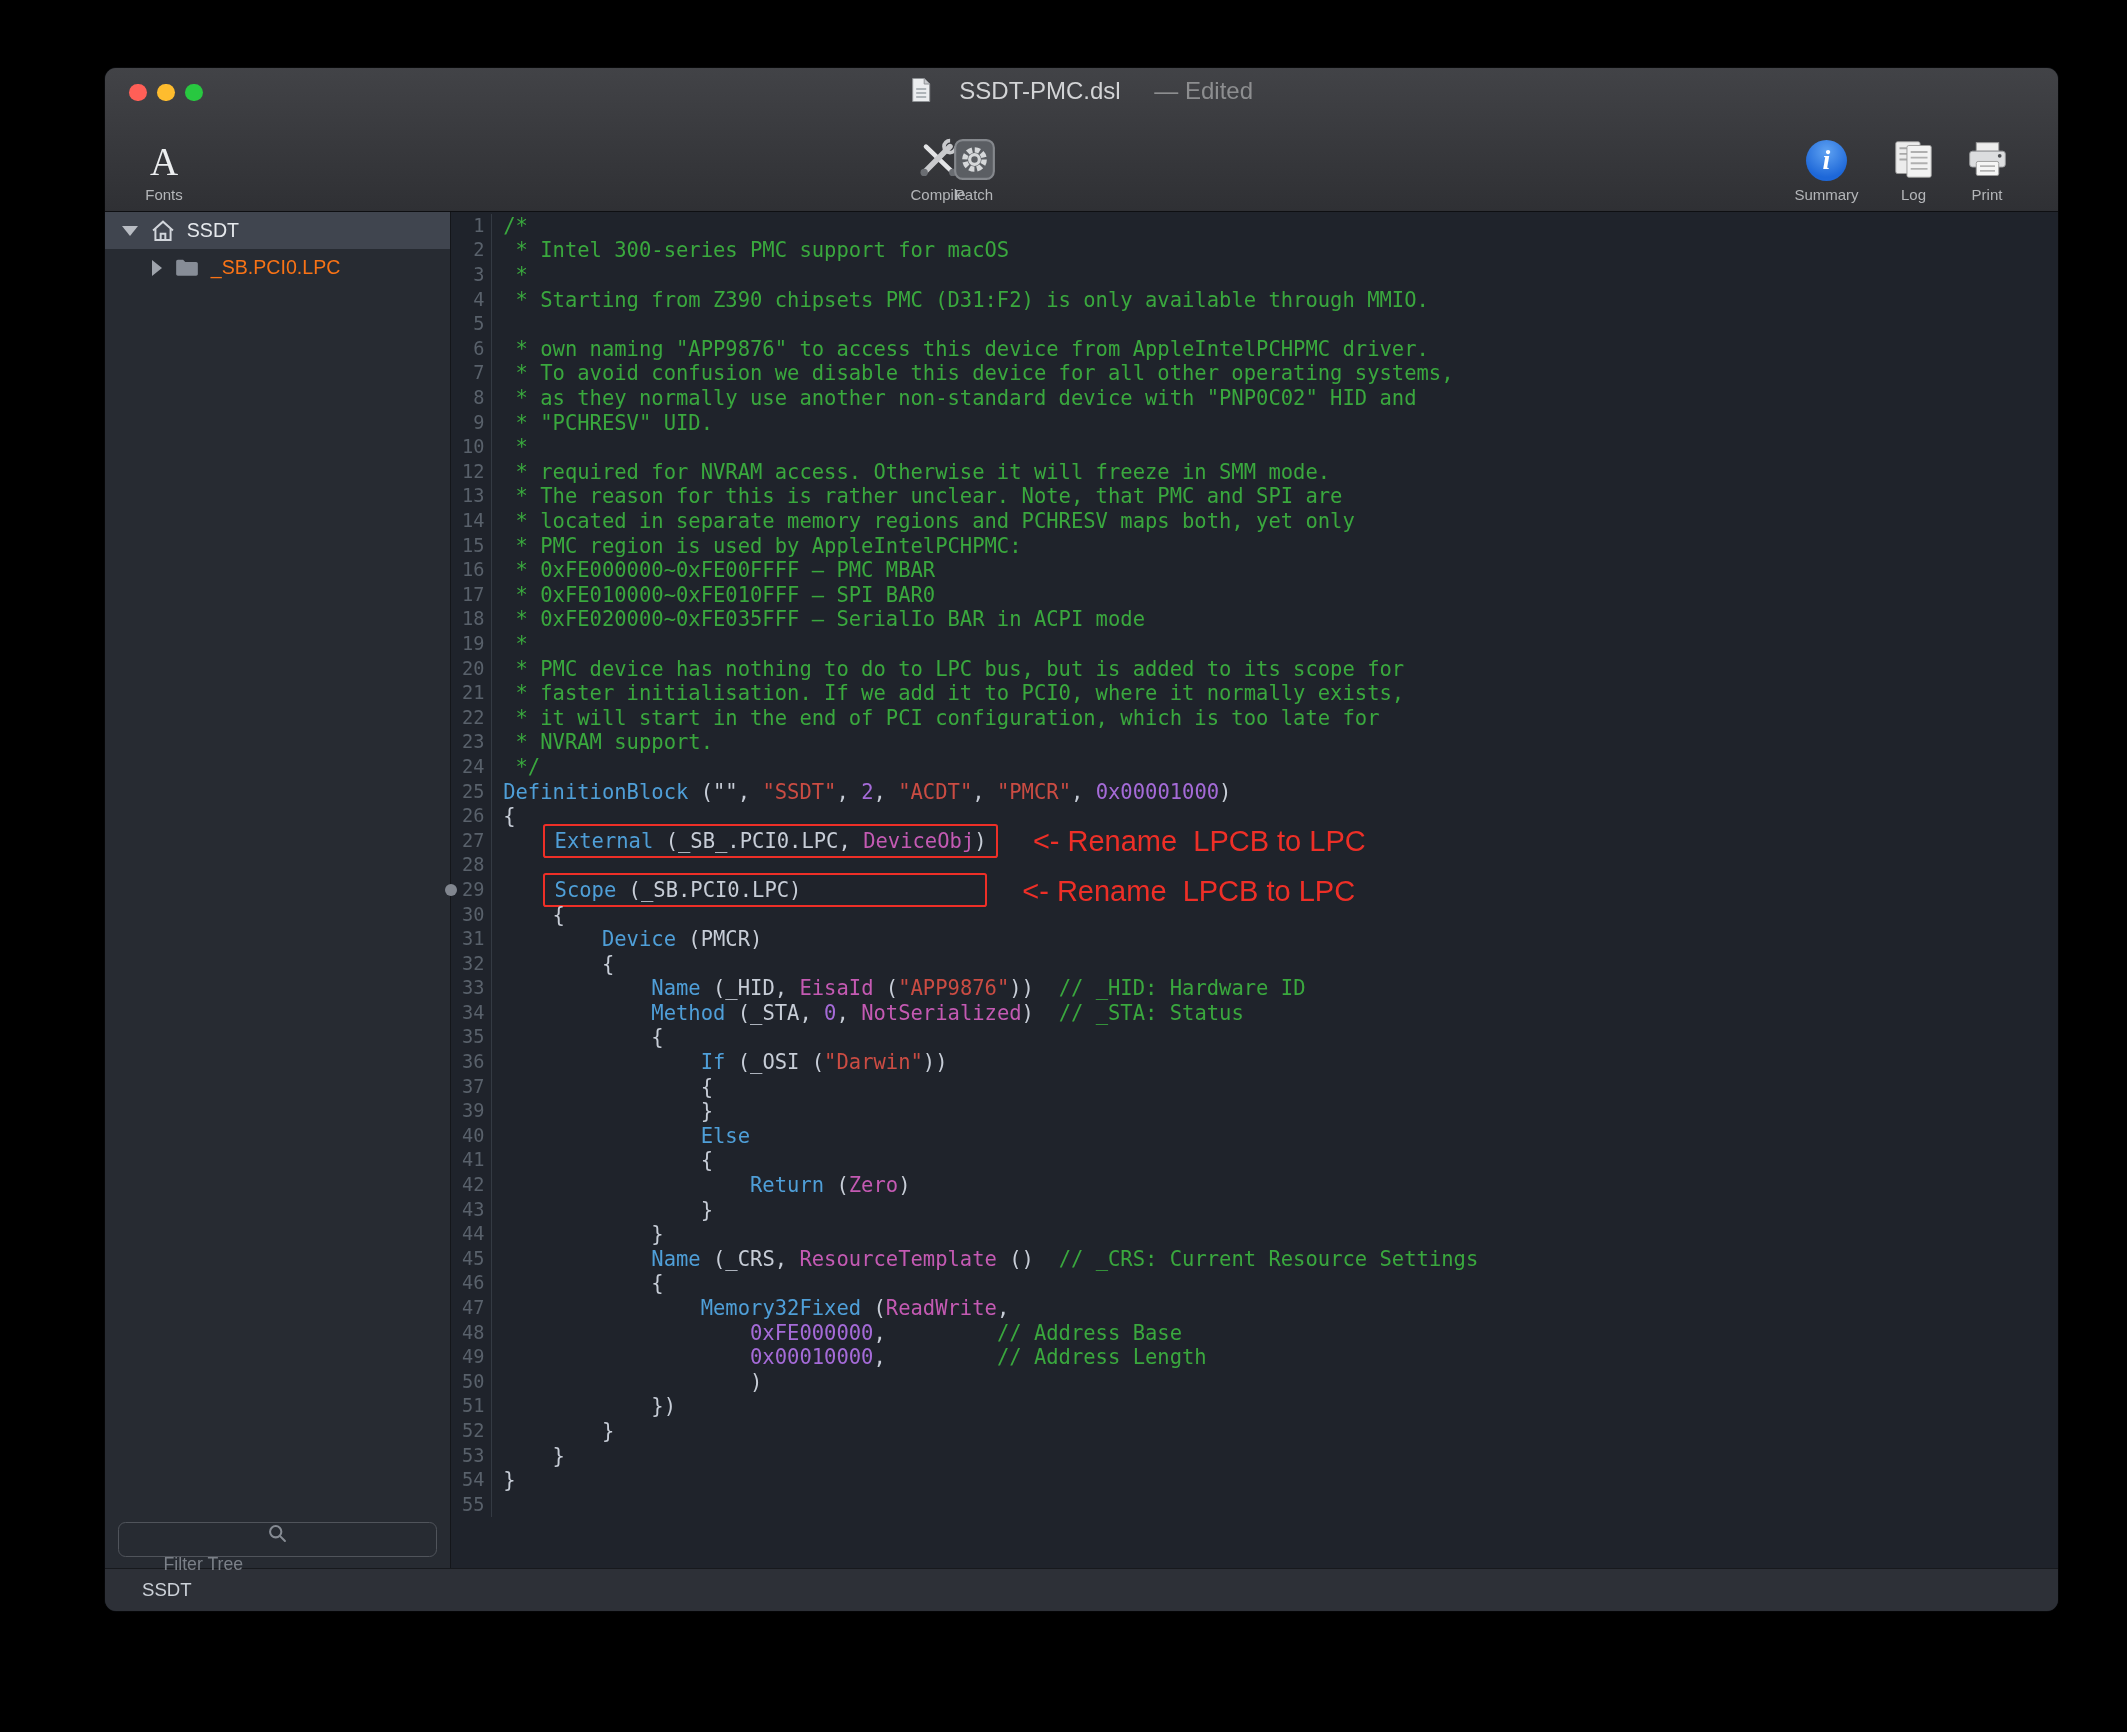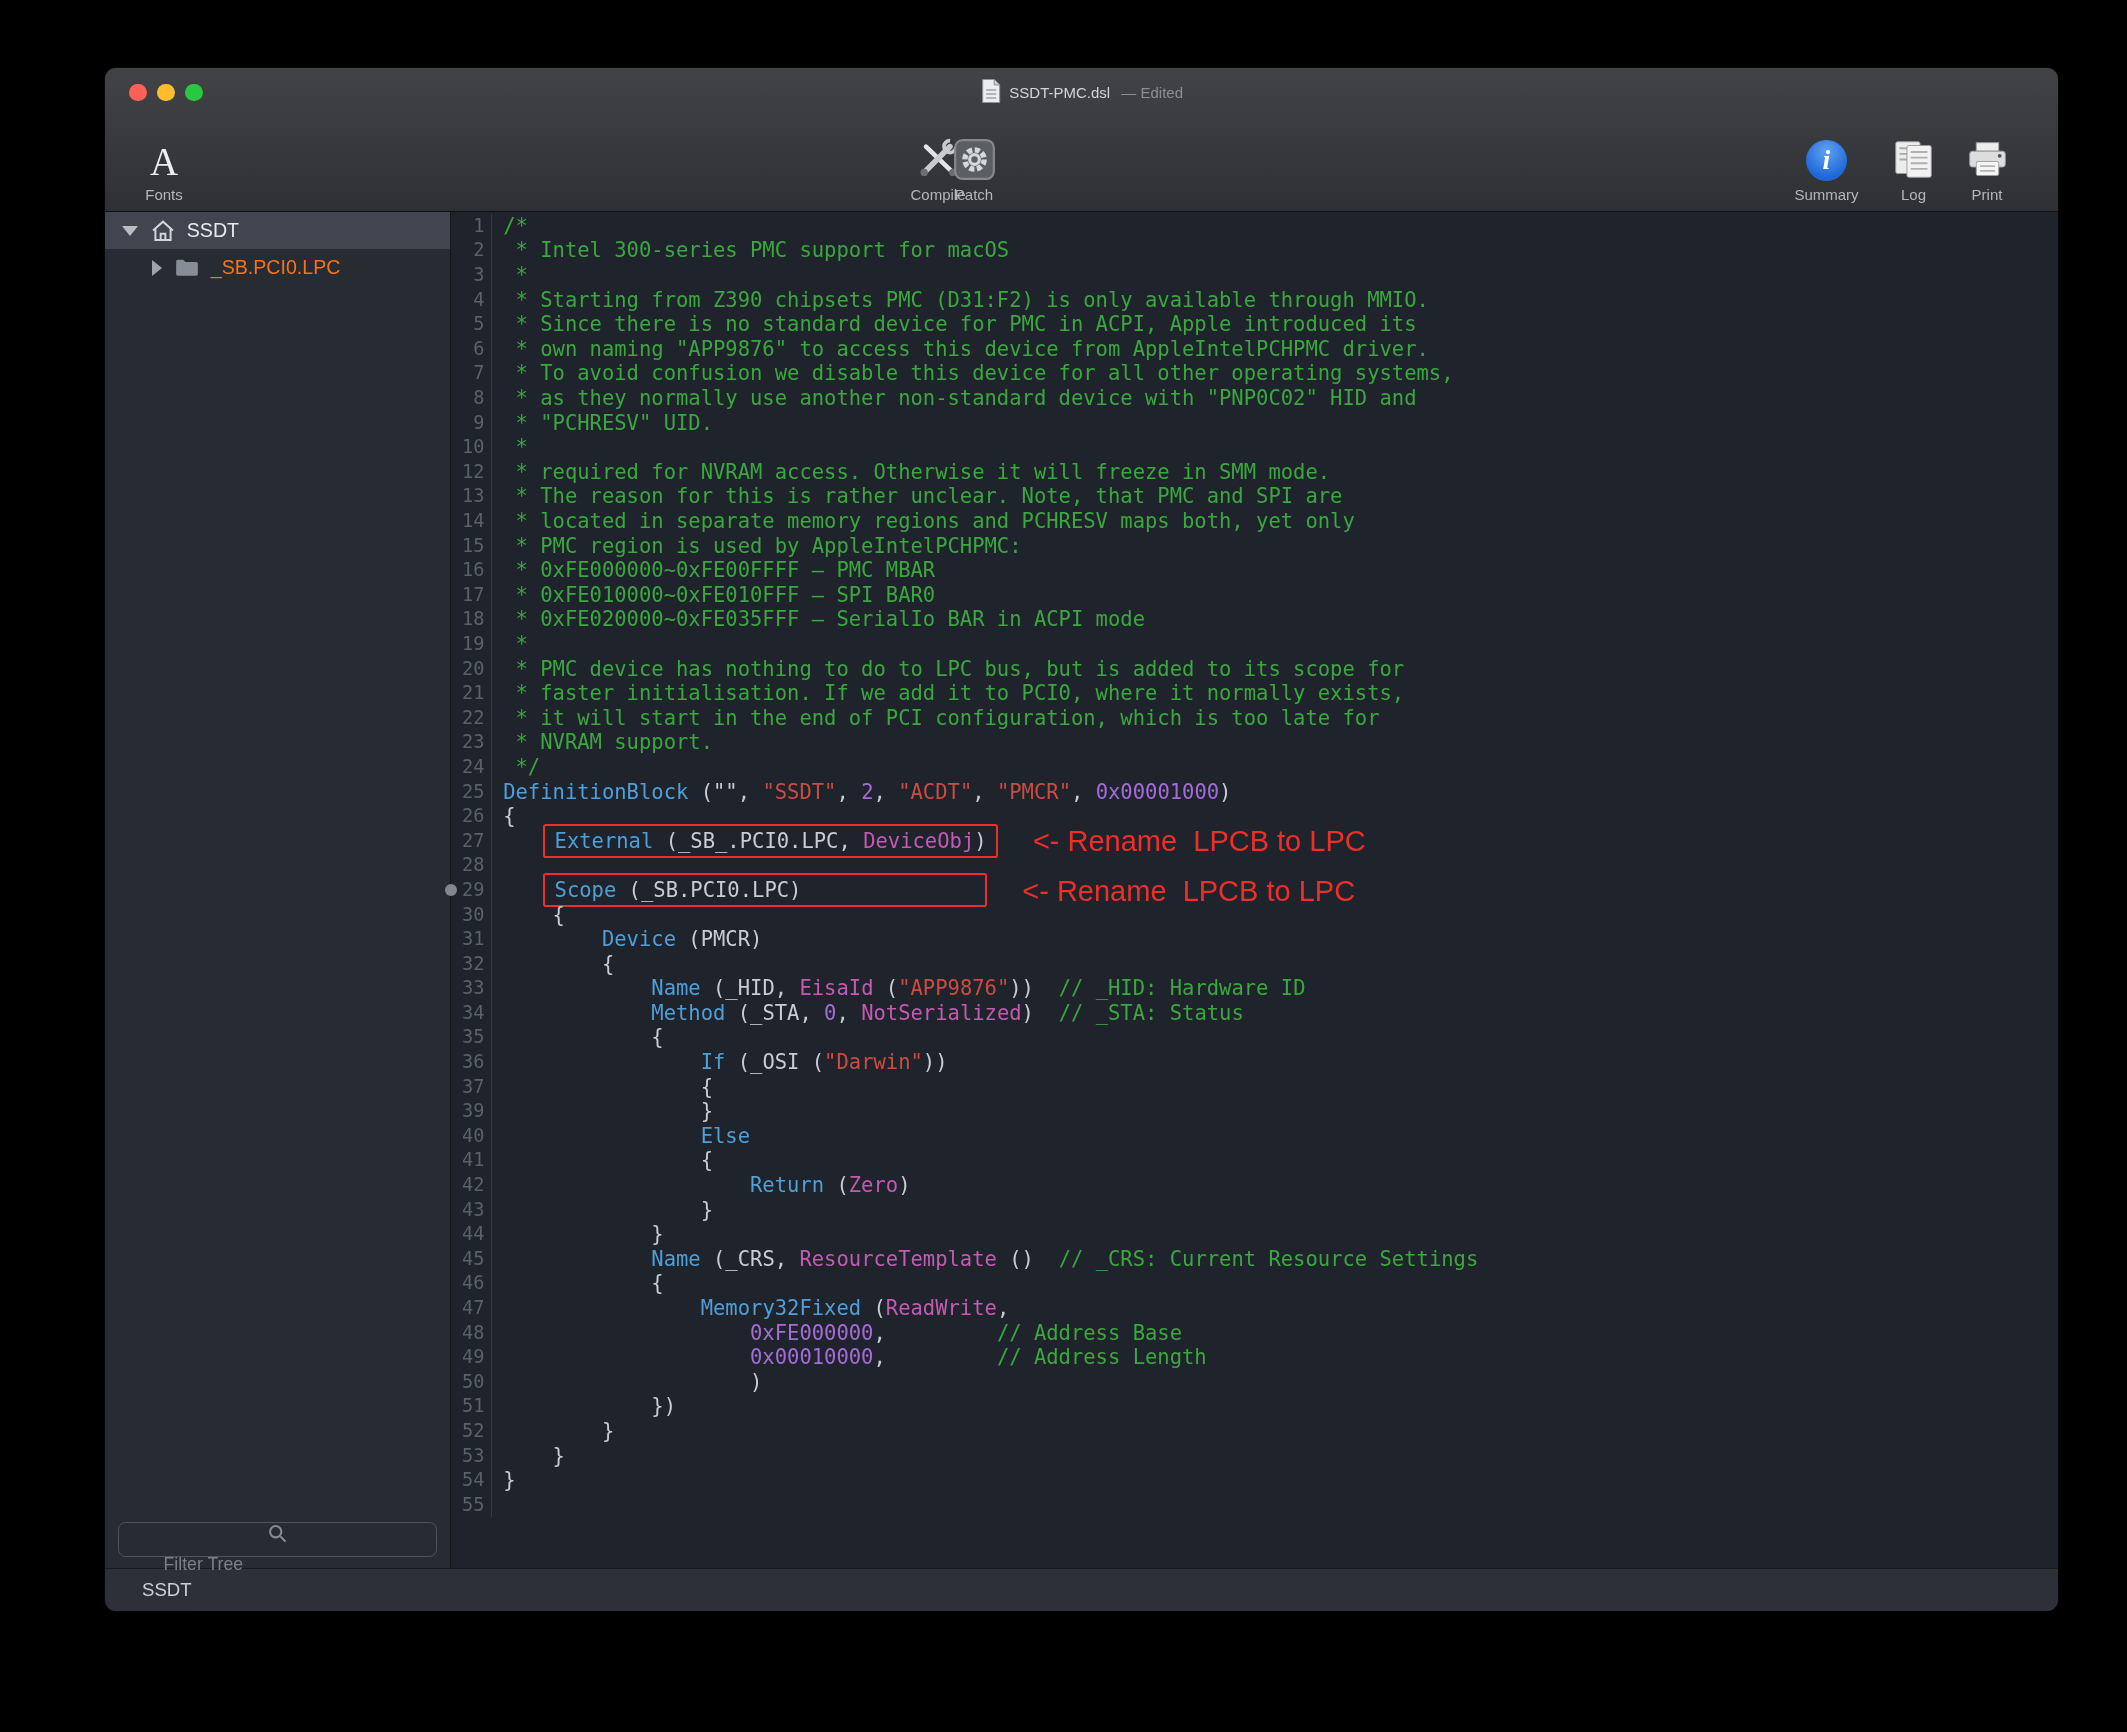--- a/index.html
+++ b/index.html
@@ -14,21 +14,21 @@
   }
 
   
   .chrome { flex:none; height:144px; background:linear-gradient(#424347,#2f3034); border-bottom:0.9px solid #0e0f12; position:relative; }
   .titlebar { height:49px; position:relative; display:flex; align-items:center; justify-content:center; }
   .traffic { position:absolute; left:24px; top:0; height:100%; display:flex; align-items:center; gap:10.3px; }
   .light { width:17.7px; height:17.7px; border-radius:50%; }
   .light.close { background:var(--trafficClose,#ff5f57); }
   .light.min   { background:var(--trafficMin,#febc2e); }
   .light.zoom  { background:var(--trafficZoom,#28c840); }
-  .title { display:flex; align-items:center; gap:7px; font-size:15px; }
+  .title { display:flex; align-items:flex-start; gap:27px; font-size:24px; }
   .title .name { color:#d3d4d6; }
   .title .suffix { color:#8d8e90; white-space:pre; }
 
   .toolbar { position:relative; height:93px; }
   .tb-item { position:absolute; bottom:7.5px; display:flex; flex-direction:column; align-items:center; gap:4.7px; color:#b4b6b9; font-size:15px; cursor:default; }
   .tb-icon-box { height:50px; display:flex; align-items:flex-end; justify-content:center; }
   .tb-fonts { left:17px; width:84px; }
   .fonts-glyph { font-family:"Liberation Serif", serif; font-size:39px; color:#eceef0; line-height:1; }
   .tb-compile { left:791px; width:84px; }
   .tb-patch   { left:827px; width:84px; }
@@ -222,21 +222,21 @@
           <input type="text" placeholder="Filter Tree" style="">
         </div>
       </div>
     </div>
 
     <div class="editor" id="editor">
         <div class="line"><span class="gut">1</span><span class="code"><span class="tk-c">/*</span></span></div>
         <div class="line"><span class="gut">2</span><span class="code"><span class="tk-c"> * Intel 300-series PMC support for macOS</span></span></div>
         <div class="line"><span class="gut">3</span><span class="code"><span class="tk-c"> *</span></span></div>
         <div class="line"><span class="gut">4</span><span class="code"><span class="tk-c"> * Starting from Z390 chipsets PMC (D31:F2) is only available through MMIO.</span></span></div>
-        <div class="line"><span class="gut">5</span><span class="code"><span class="tk-c"> * Since there is no standard device for PMC in ACPI, Apple introduced its</span></span></div>
+        <div class="line"><span class="gut">5</span></div>
         <div class="line"><span class="gut">6</span><span class="code"><span class="tk-c"> * own naming "APP9876" to access this device from AppleIntelPCHPMC driver.</span></span></div>
         <div class="line"><span class="gut">7</span><span class="code"><span class="tk-c"> * To avoid confusion we disable this device for all other operating systems,</span></span></div>
         <div class="line"><span class="gut">8</span><span class="code"><span class="tk-c"> * as they normally use another non-standard device with "PNP0C02" HID and</span></span></div>
         <div class="line"><span class="gut">9</span><span class="code"><span class="tk-c"> * "PCHRESV" UID.</span></span></div>
         <div class="line"><span class="gut">10</span><span class="code"><span class="tk-c"> *</span></span></div>
         <div class="line"><span class="gut">12</span><span class="code"><span class="tk-c"> * required for NVRAM access. Otherwise it will freeze in SMM mode.</span></span></div>
         <div class="line"><span class="gut">13</span><span class="code"><span class="tk-c"> * The reason for this is rather unclear. Note, that PMC and SPI are</span></span></div>
         <div class="line"><span class="gut">14</span><span class="code"><span class="tk-c"> * located in separate memory regions and PCHRESV maps both, yet only</span></span></div>
         <div class="line"><span class="gut">15</span><span class="code"><span class="tk-c"> * PMC region is used by AppleIntelPCHPMC:</span></span></div>
         <div class="line"><span class="gut">16</span><span class="code"><span class="tk-c"> * 0xFE000000~0xFE00FFFF – PMC MBAR</span></span></div>

